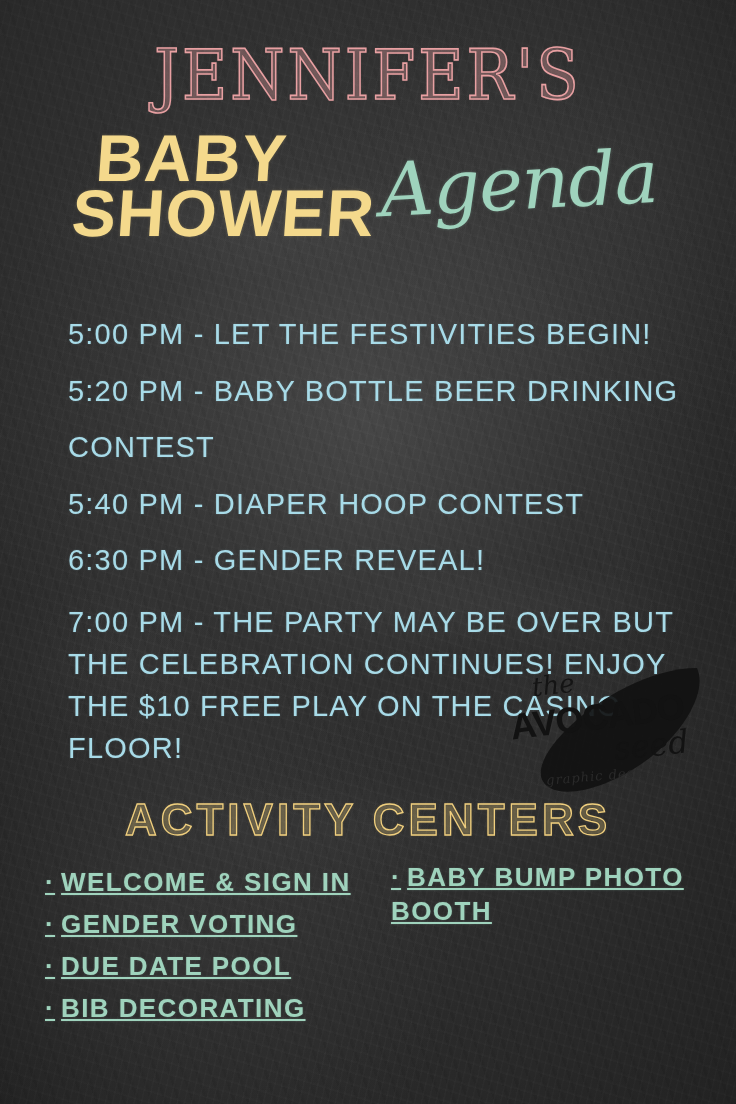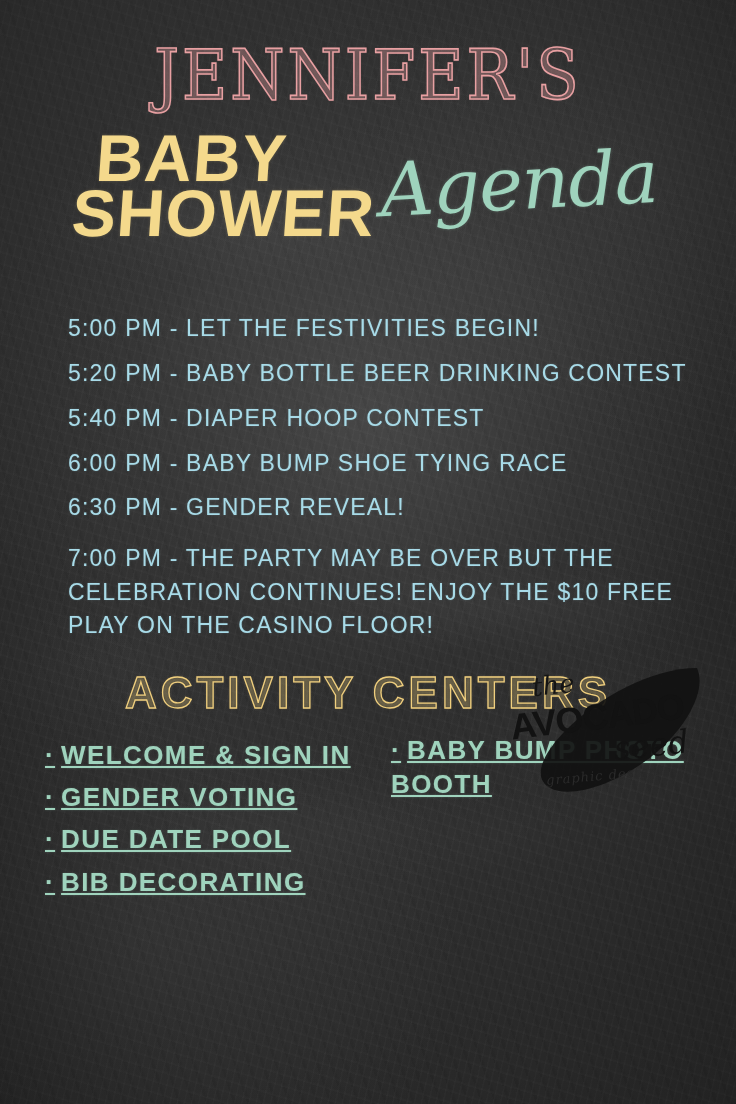--- a/index.html
+++ b/index.html
@@ -108,21 +108,21 @@
     text-shadow: 0 0 3px rgba(159,211,189,0.3);
     transform: rotate(-3deg);
   }
 
   
   .schedule {
     margin: 28px 0 0 0;
     padding: 0 34px 0 68px;
     color: #a8dbe8;
     font-family: "Liberation Sans", sans-serif;
-    font-size: 23px;
+    font-size: 29px;
     letter-spacing: 1.2px;
     line-height: 1.95;
     text-shadow: 0 0 2px rgba(168,219,232,0.25);
   }
   .sched-line {
     white-space: normal;
   }
   .sched-line.multi {
     line-height: 1.45;
     margin-top: 12px;
@@ -236,21 +236,20 @@
     <div class="title-rows">
       <div class="title-baby">BABY</div>
       <div class="title-shower">SHOWER</div>
       <div class="title-agenda">Agenda</div>
     </div>
 
     <div class="schedule">
       <div class="sched-line">5:00 PM - LET THE FESTIVITIES BEGIN!</div>
       <div class="sched-line">5:20 PM - BABY BOTTLE BEER DRINKING CONTEST</div>
       <div class="sched-line">5:40 PM - DIAPER HOOP CONTEST</div>
-      <div class="sched-line">6:00 PM - BABY BUMP SHOE TYING RACE</div>
       <div class="sched-line">6:30 PM - GENDER REVEAL!</div>
       <div class="sched-line multi">7:00 PM - THE PARTY MAY BE OVER BUT THE CELEBRATION CONTINUES! ENJOY THE $10 FREE PLAY ON THE CASINO FLOOR!</div>
     </div>
 
     <div class="activity-title">ACTIVITY CENTERS</div>
 
     <div class="activity-cols">
       <div class="activity-col left">
         <div class="act-item"><span class="dot">·</span><span>WELCOME &amp; SIGN IN</span></div>
         <div class="act-item"><span class="dot">·</span><span>GENDER VOTING</span></div>

